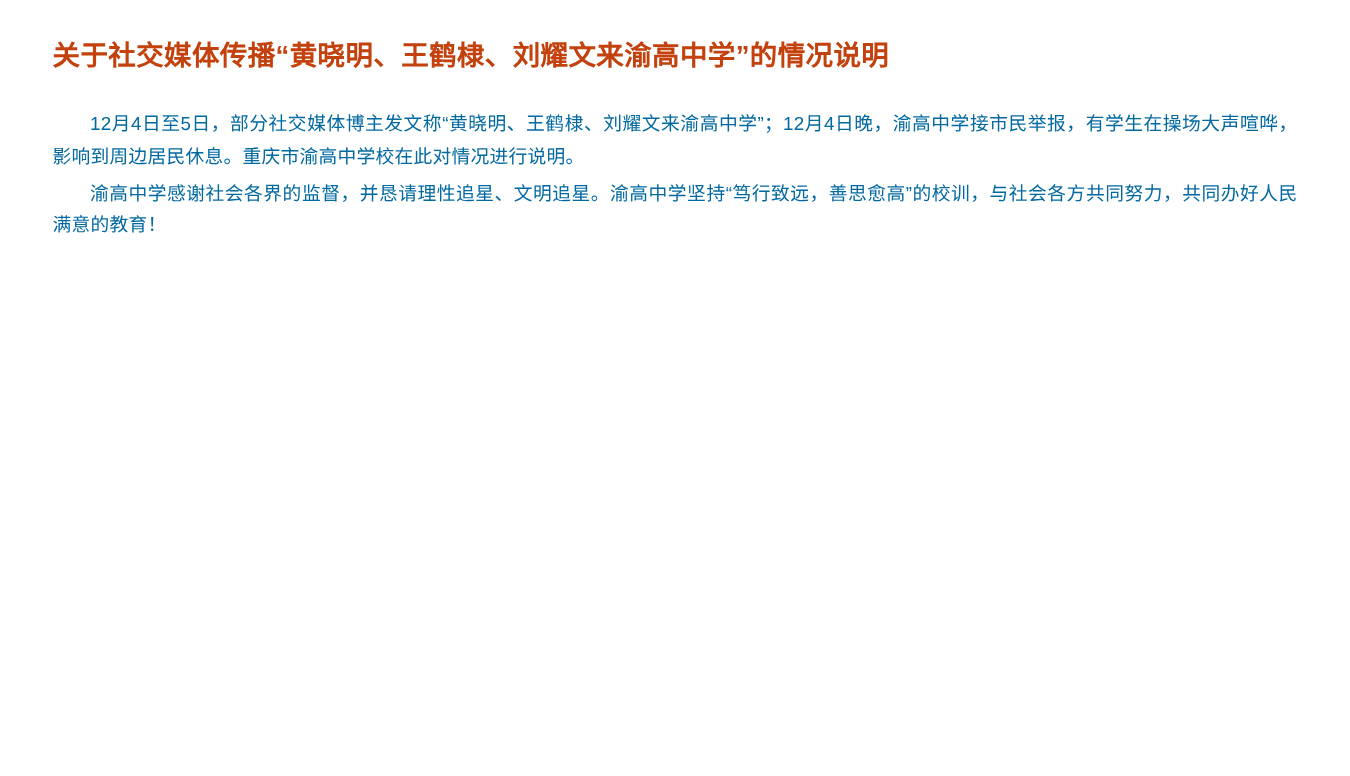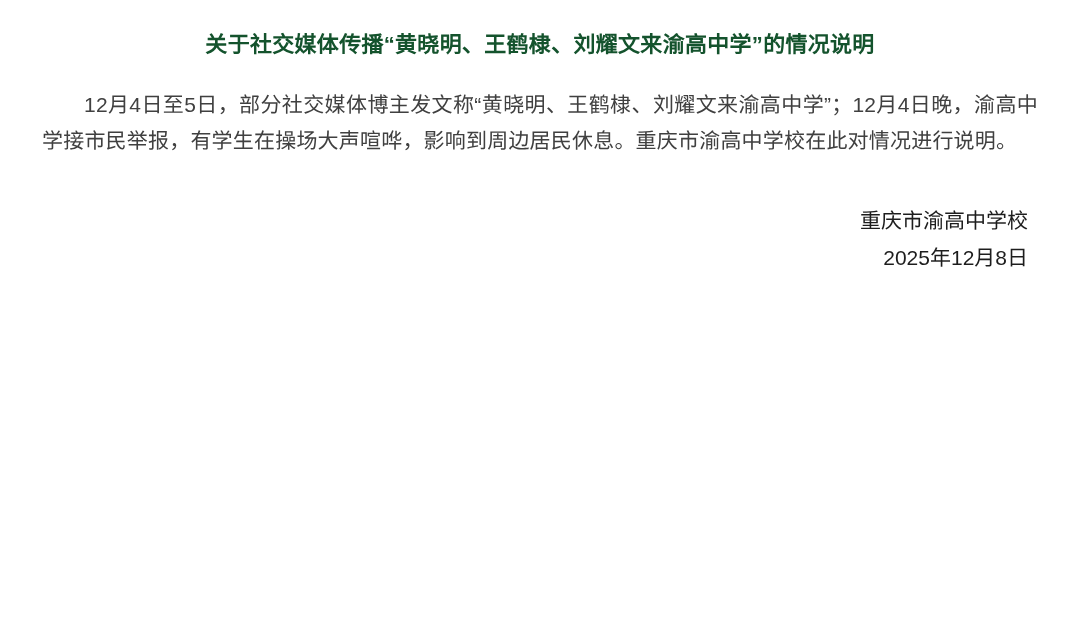--- a/index.html
+++ b/index.html
@@ -15,32 +15,32 @@
     overflow: hidden;
   }
   .page {
     width: 1080px;
     height: 621px;
     box-sizing: border-box;
     padding: 20px 42px 10px 42px;
     position: relative;
   }
   .doc-title {
-    text-align: center;
+    text-align: left;
     font-size: 22px;
     font-weight: bold;
     line-height: 1.5;
     letter-spacing: 0.3px;
     margin: 8px 0 26px 0;
-    color: #14532d;
+    color: #c2410c;
   }
   .doc-body {
-    font-size: 21px;
+    font-size: 15px;
     line-height: 1.72;
-    color: #404040;
+    color: #0369a1;
     letter-spacing: 0.2px;
     text-align: justify;
   }
   .doc-paragraph {
     margin: 0 0 4px 0;
     text-indent: 2em;
   }
   .signature {
     margin-top: 44px;
     text-align: right;
@@ -55,20 +55,17 @@
 </style>
 </head>
 <body>
 
 <div class="page">
 
   <h1 class="doc-title">关于社交媒体传播“黄晓明、王鹤棣、刘耀文来渝高中学”的情况说明</h1>
 
   <div class="doc-body">
     <p class="doc-paragraph">12月4日至5日，部分社交媒体博主发文称“黄晓明、王鹤棣、刘耀文来渝高中学”；12月4日晚，渝高中学接市民举报，有学生在操场大声喧哗，影响到周边居民休息。重庆市渝高中学校在此对情况进行说明。</p>
+    <p class="doc-paragraph">渝高中学感谢社会各界的监督，并恳请理性追星、文明追星。渝高中学坚持“笃行致远，善思愈高”的校训，与社会各方共同努力，共同办好人民满意的教育！</p>
   </div>
 
-  <div class="signature">
-    <span class="sig-line">重庆市渝高中学校</span>
-    <span class="sig-line">2025年12月8日</span>
-  </div>
 
 </div>
 
 </body></html>

